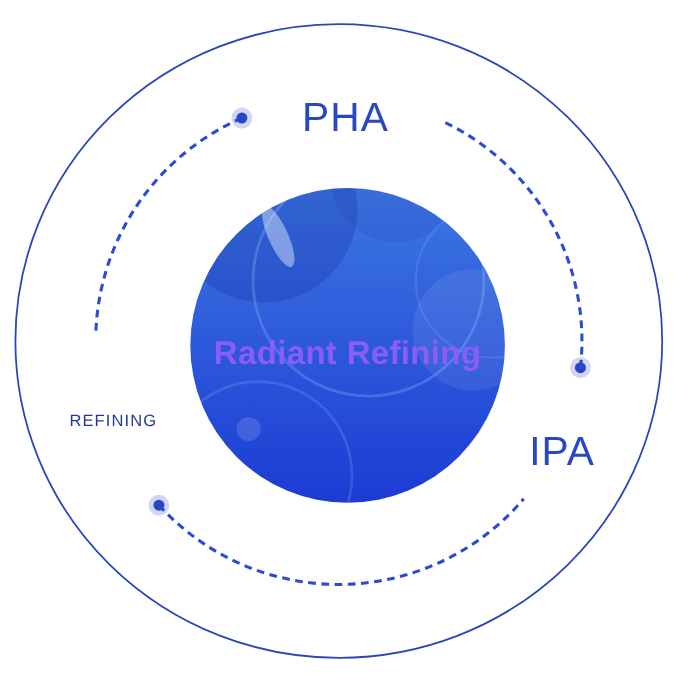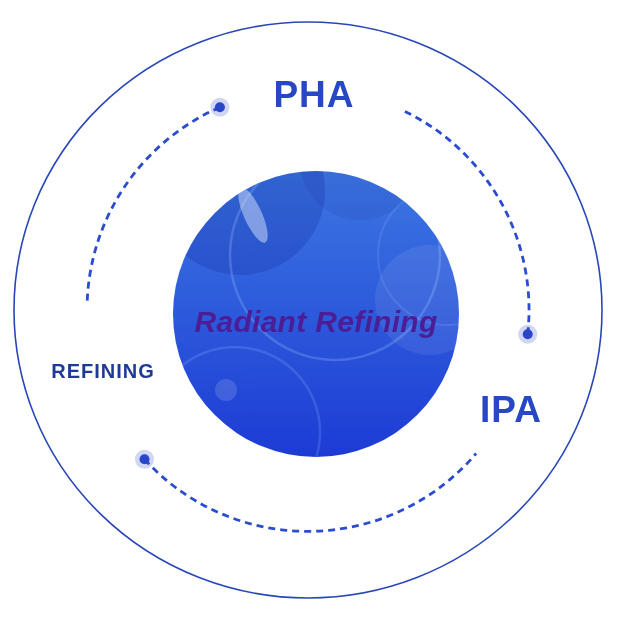--- a/index.html
+++ b/index.html
@@ -18,41 +18,42 @@
   .stage svg {
     position: absolute;
     left: 0;
     top: 0;
     width: 626px;
     height: 625px;
   }
   .label {
     position: absolute;
     transform: translate(-50%, -50%);
-    font-weight: 700;
+    font-weight: 400;
     color: #2847C5;
     white-space: nowrap;
     user-select: none;
+    margin-top: 12px;
   }
   .label.pha {
     left: 314px;
     top: 95px;
     font-size: 37px;
     letter-spacing: 1px;
   }
   .label.ipa {
     left: 511px;
-    top: 410px;
+    top: 399px;
     font-size: 37px;
     letter-spacing: 1px;
   }
   .label.refining {
     left: 103px;
     top: 371px;
-    font-size: 20px;
+    font-size: 15px;
     letter-spacing: 1px;
     line-height: 25px;
     text-align: center;
     color: #1E3A96;
   }
   .core-title {
     position: absolute;
     left: 316px;
     top: 322px;
     transform: translate(-50%, -50%);
@@ -117,17 +118,17 @@
   </svg>
 
   <div class="label pha" style="color: rgb(40, 71, 197);">PHA</div>
 
   <div class="label ipa" style="color: rgb(40, 71, 197);">IPA</div>
 
   <div class="label refining" style="color: rgb(30, 58, 150);">
     <div>REFINING</div>
   </div>
 
-  <div class="core-title" style="color: #4c1d95; font-style: italic;">
+  <div class="core-title" style="color: #8b5cf6;">
     <div>Radiant Refining</div>
   </div>
 
 </div>
 
 </body></html>

